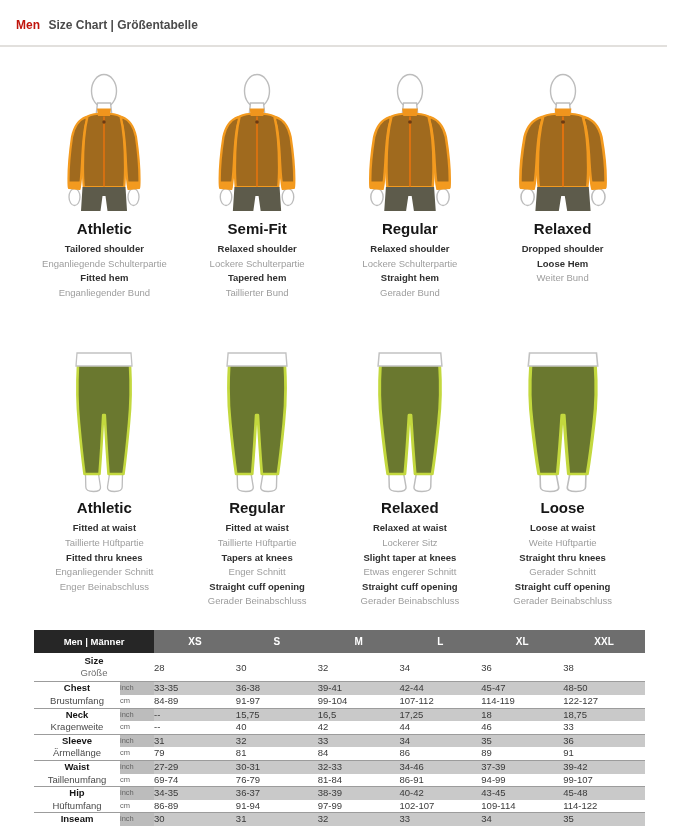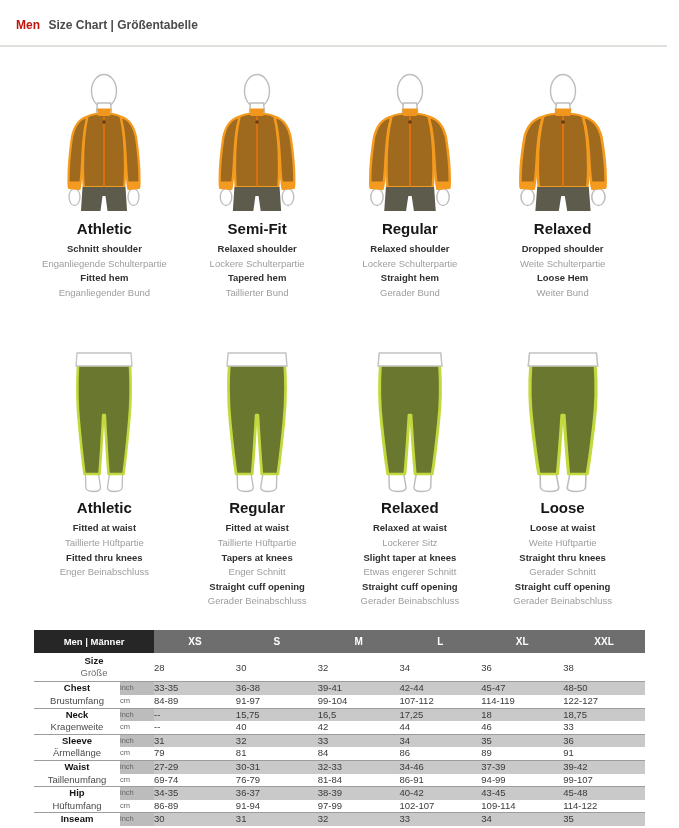--- a/index.html
+++ b/index.html
@@ -92,21 +92,21 @@
     <div class="figure">
           <svg width="140" height="145" viewBox="0 0 120 145">
             <use href="#jacket-head"></use>
             <g transform="translate(60 0) scale(1 1) translate(-60 0)">
               <use href="#jacket-garment"></use>
             </g>
           </svg>
         </div>
     <div class="fit-title">Athletic</div>
     <div class="fit-desc">
-          <div class="en">Schnitt shoulder</div>
+          <div class="en">Tailored shoulder</div>
           <div class="de">Enganliegende Schulterpartie</div>
           <div class="en">Fitted hem</div>
           <div class="de">Enganliegender Bund</div>
         </div>
   </div>
 
   <div class="fit-col">
     <div class="figure">
           <svg width="140" height="145" viewBox="0 0 120 145">
             <use href="#jacket-head"></use>
@@ -147,41 +147,41 @@
           <svg width="140" height="145" viewBox="0 0 120 145">
             <use href="#jacket-head"></use>
             <g transform="translate(60 0) scale(1.2 1) translate(-60 0)">
               <use href="#jacket-garment"></use>
             </g>
           </svg>
         </div>
     <div class="fit-title">Relaxed</div>
     <div class="fit-desc">
           <div class="en">Dropped shoulder</div>
-          <div class="de">Weite Schulterpartie</div>
           <div class="en">Loose Hem</div>
           <div class="de">Weiter Bund</div>
         </div>
   </div>
 </section>
 
   <section class="fits pants-section" id="pant-fits">
   <div class="fit-col">
     <div class="figure">
           <svg width="140" height="150" viewBox="0 0 120 150">
             <g transform="translate(60 0) scale(1 1) translate(-60 0)">
               <use href="#pants-garment"></use>
             </g>
           </svg>
         </div>
     <div class="fit-title">Athletic</div>
     <div class="fit-desc">
           <div class="en">Fitted at waist</div>
           <div class="de">Taillierte Hüftpartie</div>
           <div class="en">Fitted thru knees</div>
+          <div class="de">Enganliegender Schnitt</div>
           <div class="de">Enger Beinabschluss</div>
         </div>
   </div>
 
   <div class="fit-col">
     <div class="figure">
           <svg width="140" height="150" viewBox="0 0 120 150">
             <g transform="translate(60 0) scale(1.07 1) translate(-60 0)">
               <use href="#pants-garment"></use>
             </g>

